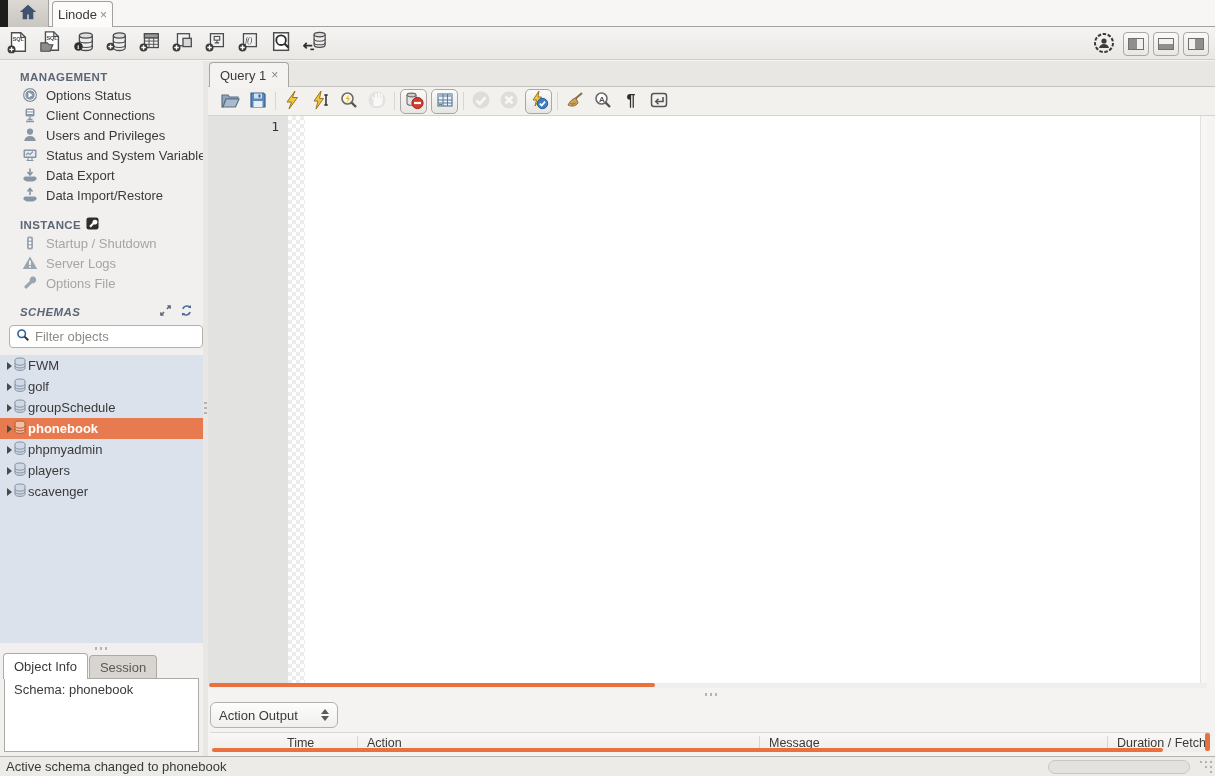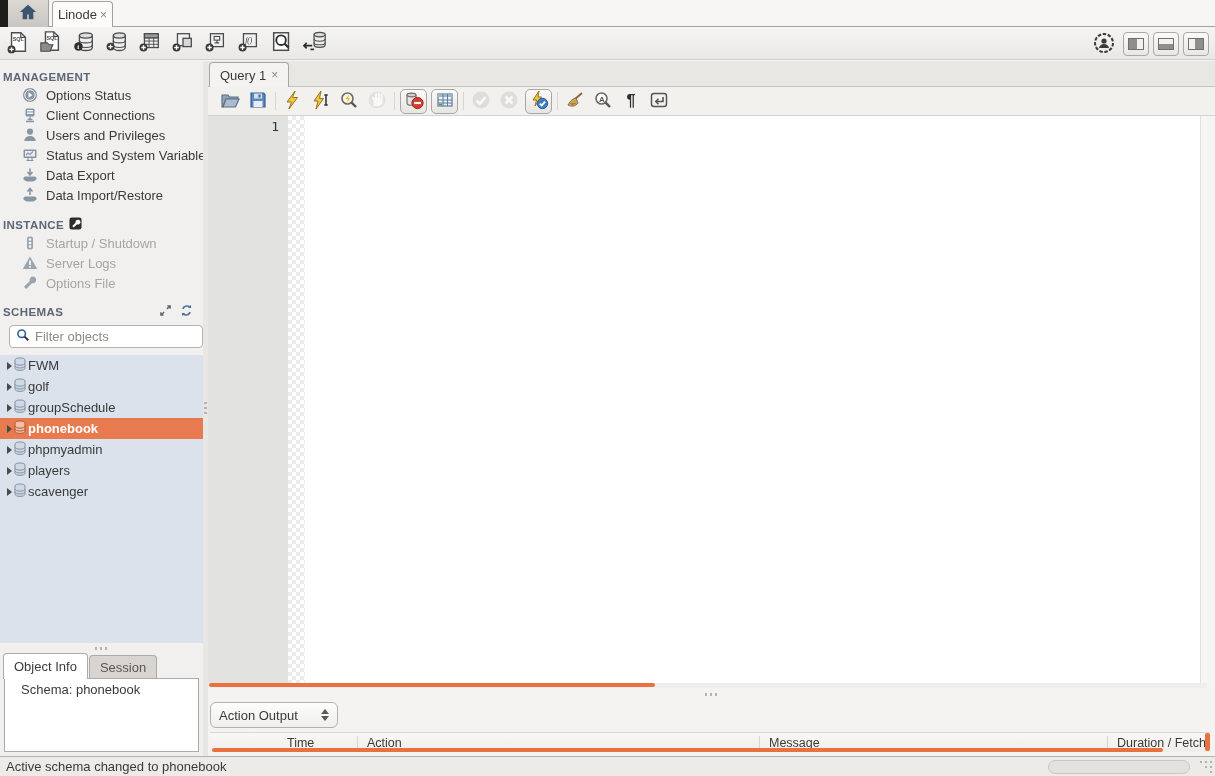--- a/index.html
+++ b/index.html
@@ -30,27 +30,27 @@
   .panel-toggle { width:26px; height:24px; border:1px solid #aaa8a4; border-radius:4px;
     background:linear-gradient(#fbfaf9,#e9e7e4); display:flex; align-items:center; justify-content:center; cursor:pointer; }
   .pt-inner { width:16px; height:12px; border:1px solid #6f6f6f; background:#f2f1ef; position:relative; }
   .pt-fill { position:absolute; background:#8e8e8e; }
   .pt-left .pt-fill { left:0; top:0; bottom:0; width:8px; }
   .pt-bottom .pt-fill { left:0; right:0; bottom:0; height:5px; }
   .pt-right .pt-fill { right:0; top:0; bottom:0; width:8px; }
 
   
   .sidebar { position:absolute; left:0; top:61px; width:203px; height:695px; background:#f1f0ee; overflow:hidden; }
-  .sec-header { display:flex; align-items:center; gap:5px; padding-left:3px; height:17px;
+  .sec-header { display:flex; align-items:center; gap:5px; padding-left:20px; height:17px;
     font-size:11.5px; font-weight:bold; color:#5c6676; letter-spacing:.4px; }
   .sideitem { display:flex; align-items:center; gap:8px; height:20px; padding-left:22px;
     font-size:13px; white-space:nowrap; overflow:hidden; cursor:pointer; }
   .sideitem .ic { width:16px; height:16px; flex:0 0 16px; }
   .sideitem.disabled { color:#a7a5a1; cursor:default; }
-  .schemas-hdr { position:relative; margin-top:10px; }
+  .schemas-hdr { position:relative; margin-top:10px;font-style:italic; }
   .schemas-hdr .hdr-icons { position:absolute; right:10px; top:1px; display:flex; gap:8px; }
   .hdr-icons svg { width:13px; height:13px; cursor:pointer; }
   .filterbox { margin:5px 0 0 9px; height:23px; background:#fff; border:1px solid #b3b1ad;
     border-radius:4px; display:flex; align-items:center; padding:0 6px; gap:5px; }
   .filterbox input { border:none; outline:none; font-size:13px; width:150px; color:#3a3a3a;
     font-family:"Liberation Sans", sans-serif; background:transparent; }
   .filterbox input::placeholder { color:#8d8b87; }
   .schema-list { margin-top:7px; height:288px; background:#dbe2ec; overflow:hidden; }
   .schema-row { display:flex; align-items:center; gap:1px; height:21px; padding-left:7px;
     font-size:13px; cursor:pointer; }
@@ -60,21 +60,21 @@
   .schema-row.selected { background:#e87a4f; color:#fff; font-weight:bold; }
   .side-splitter { height:10px; display:flex; align-items:center; justify-content:center; }
   .grip-h { width:14px; height:3px;
     background:repeating-linear-gradient(90deg,#b6b4b0 0 2px,transparent 2px 5px); }
   .info-tabs { height:26px; display:flex; align-items:flex-end; padding-left:3px; gap:1px; }
   .info-tab { height:24px; padding:0 10px; display:flex; align-items:center; font-size:13px;
     border:1px solid #adaba7; border-bottom:none; border-radius:4px 4px 0 0;
     background:#d8d5d0; color:#5a5856; cursor:pointer; }
   .info-tab.active { background:#fff; color:#3a3a3a; height:26px; position:relative; z-index:2; }
   .info-panel { margin:0 4px; height:74px; background:#fff; border:1px solid #adaba7;
-    font-size:13px; padding:3px 16px; position:relative; z-index:1; margin-top:-1px; }
+    font-size:13px; padding:3px 9px; position:relative; z-index:1; margin-top:-1px; }
 
   .v-splitter { position:absolute; left:203px; top:61px; width:5px; height:695px; background:#e9e7e4;
     display:flex; align-items:center; justify-content:center; cursor:col-resize; }
   .grip-v { width:3px; height:14px;
     background:repeating-linear-gradient(180deg,#b6b4b0 0 2px,transparent 2px 5px); }
 
   
   .query-tabstrip { position:absolute; left:208px; top:61px; width:1007px; height:26px;
     background:#e9e7e4; border-bottom:1px solid #c6c4c0; }
   .query-tab { position:absolute; left:1px; top:1px; height:25px; padding:0 10px;

